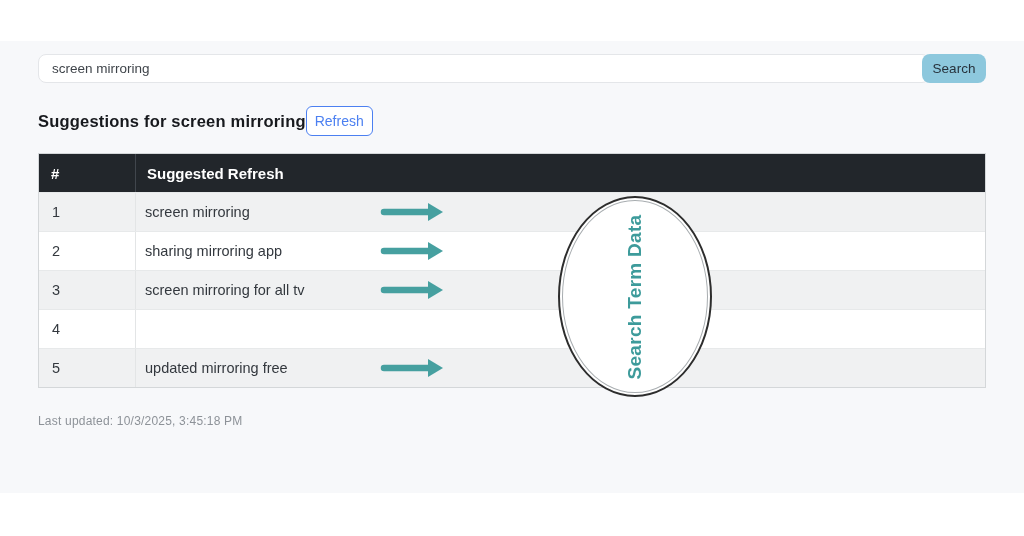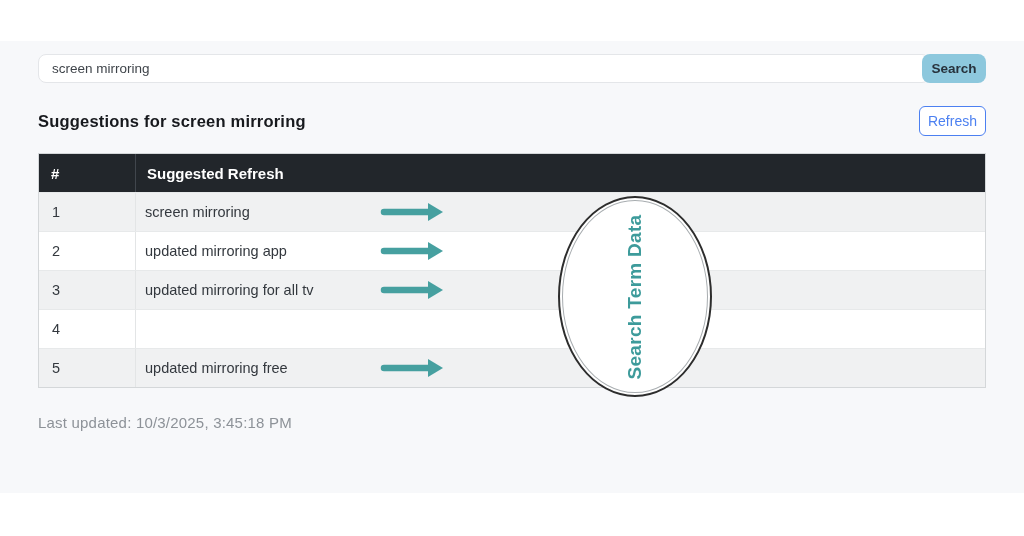--- a/index.html
+++ b/index.html
@@ -24,28 +24,28 @@
     flex: 1; height: 29px;
     border: 1px solid #e4e6e9; border-radius: 8px;
     background: #ffffff;
     padding: 0 13px; font-size: 13.5px; color: #3f444a;
     font-family: "Liberation Sans", "DejaVu Sans", sans-serif;
     outline: none;
   }
   .search-btn {
     width: 64px; height: 29px; margin-left: -8px; z-index: 2;
     background: #8dc8dd; border: none; border-radius: 8px;
-    font-size: 13.5px; font-weight: 700; color: #27323c;
+    font-size: 13.5px; font-weight: 400; color: #27323c;
     font-family: "Liberation Sans", "DejaVu Sans", sans-serif;
     cursor: pointer;
   }
   
   .head-row {
     margin-top: 23px; height: 30px;
-    display: flex; justify-content: space-between; align-items: center;
+    display: flex; justify-content: flex-start; align-items: center;
   }
   .page-title { font-size: 16.5px; font-weight: 700; color: #17191d; letter-spacing: 0.2px; }
   .refresh-btn {
     height: 30px; padding: 0 8px;
     background: #ffffff; border: 1.5px solid #4c80f1; border-radius: 6px;
     color: #4c80f1; font-size: 14px;
     font-family: "Liberation Sans", "DejaVu Sans", sans-serif;
     cursor: pointer;
   }
   
@@ -85,21 +85,21 @@
     content: ""; position: absolute; inset: 2px;
     border: 1px solid #a8adb0; border-radius: 50%;
   }
   .oval-label {
     position: absolute; top: 50%; left: 50%;
     transform: translate(-50%, -50%) rotate(-90deg);
     white-space: nowrap;
     font-size: 19px; font-weight: 700; color: #3d9b9b; letter-spacing: 0.3px;
   }
   
-  .last-updated { margin-top: 26px; font-size: 15px; color: #8d9298; letter-spacing: 0.2px; }
+  .last-updated { margin-top: 26px; font-size: 12px; color: #8d9298; letter-spacing: 0.2px; }
 </style>
 </head>
 <body>
 
 <div class="band"></div>
 
 <div class="container">
 
   <div class="search-row">
     <input class="search-input" type="text" value="screen mirroring" style="">
@@ -124,32 +124,32 @@
       <svg class="arrow-svg" width="64" height="20" viewBox="0 0 64 20">
         <line x1="4" y1="10" x2="49" y2="10" stroke="#46a0a0" stroke-width="6.5" stroke-linecap="round"></line>
         <polygon points="48,1 63,10 48,19" fill="#46a0a0"></polygon>
       </svg>
     </div>
   </div>
 
   <div class="trow">
     <div class="cell-num">2</div>
     <div class="cell-kw">
-      <span>updated mirroring app</span>
+      <span>sharing mirroring app</span>
       <svg class="arrow-svg" width="64" height="20" viewBox="0 0 64 20">
         <line x1="4" y1="10" x2="49" y2="10" stroke="#46a0a0" stroke-width="6.5" stroke-linecap="round"></line>
         <polygon points="48,1 63,10 48,19" fill="#46a0a0"></polygon>
       </svg>
     </div>
   </div>
 
   <div class="trow alt">
     <div class="cell-num">3</div>
     <div class="cell-kw">
-      <span>updated mirroring for all tv</span>
+      <span>screen mirroring for all tv</span>
       <svg class="arrow-svg" width="64" height="20" viewBox="0 0 64 20">
         <line x1="4" y1="10" x2="49" y2="10" stroke="#46a0a0" stroke-width="6.5" stroke-linecap="round"></line>
         <polygon points="48,1 63,10 48,19" fill="#46a0a0"></polygon>
       </svg>
     </div>
   </div>
 
   <div class="trow">
     <div class="cell-num">4</div>
   </div>

